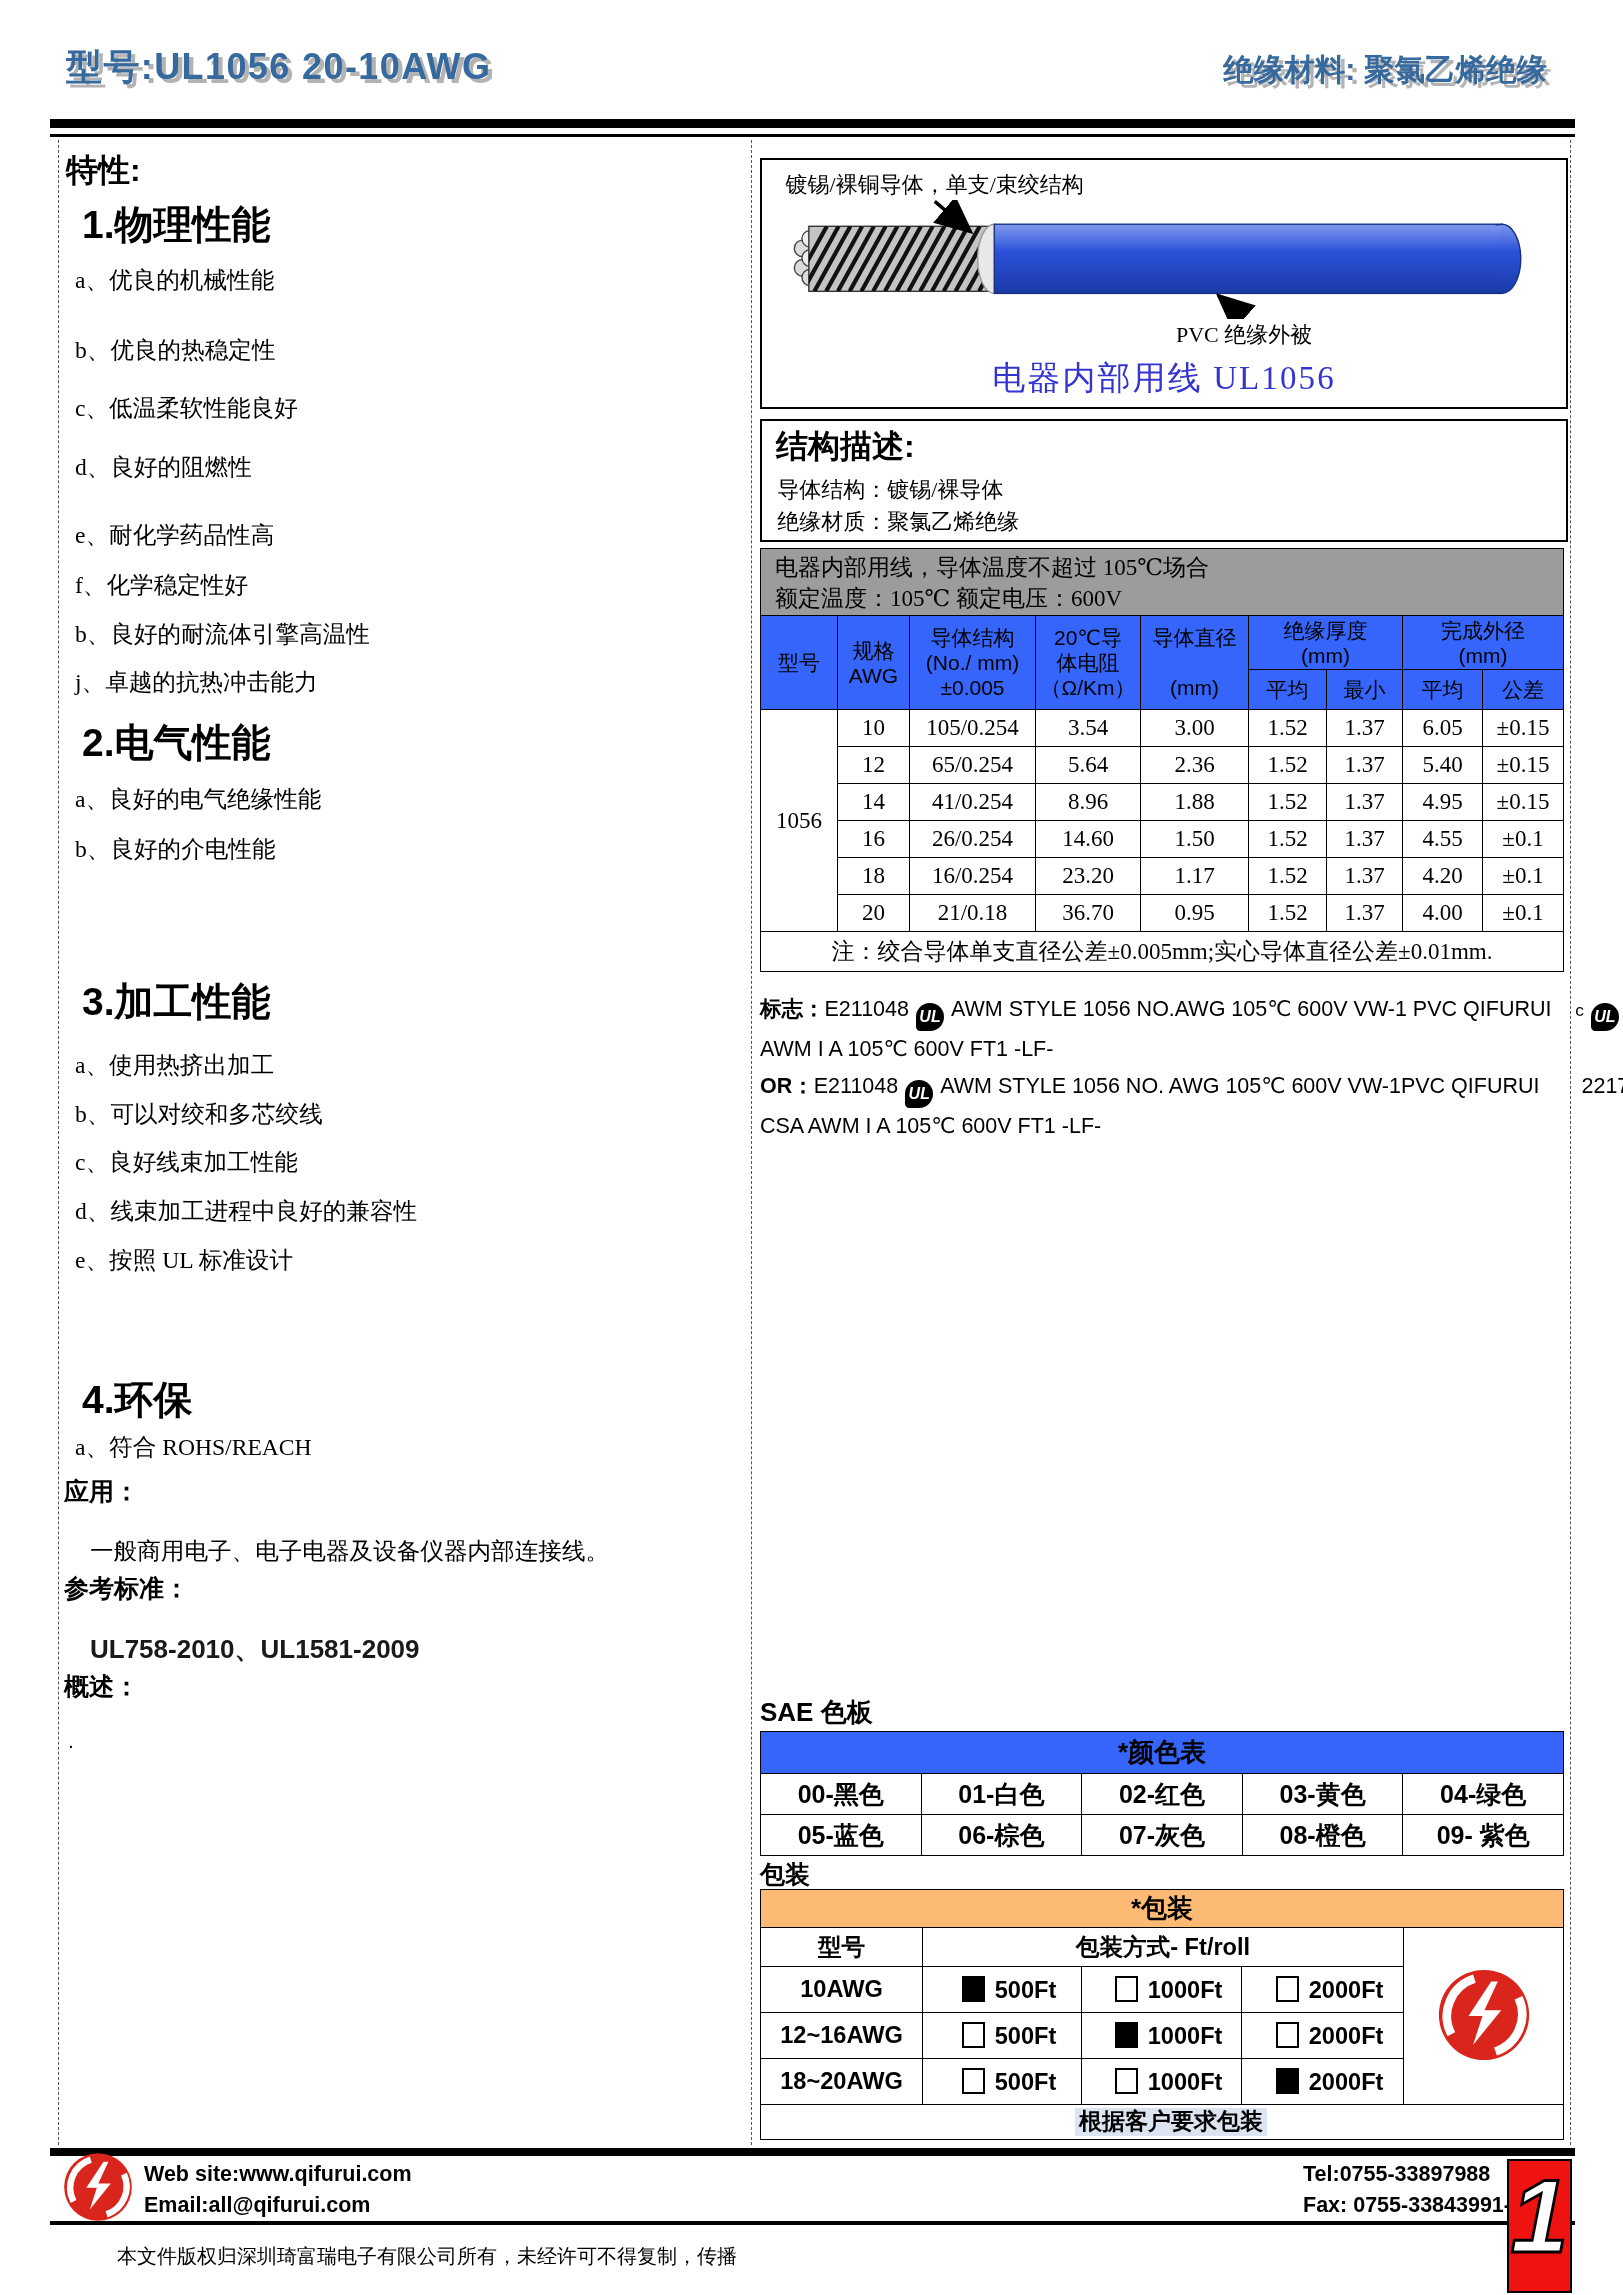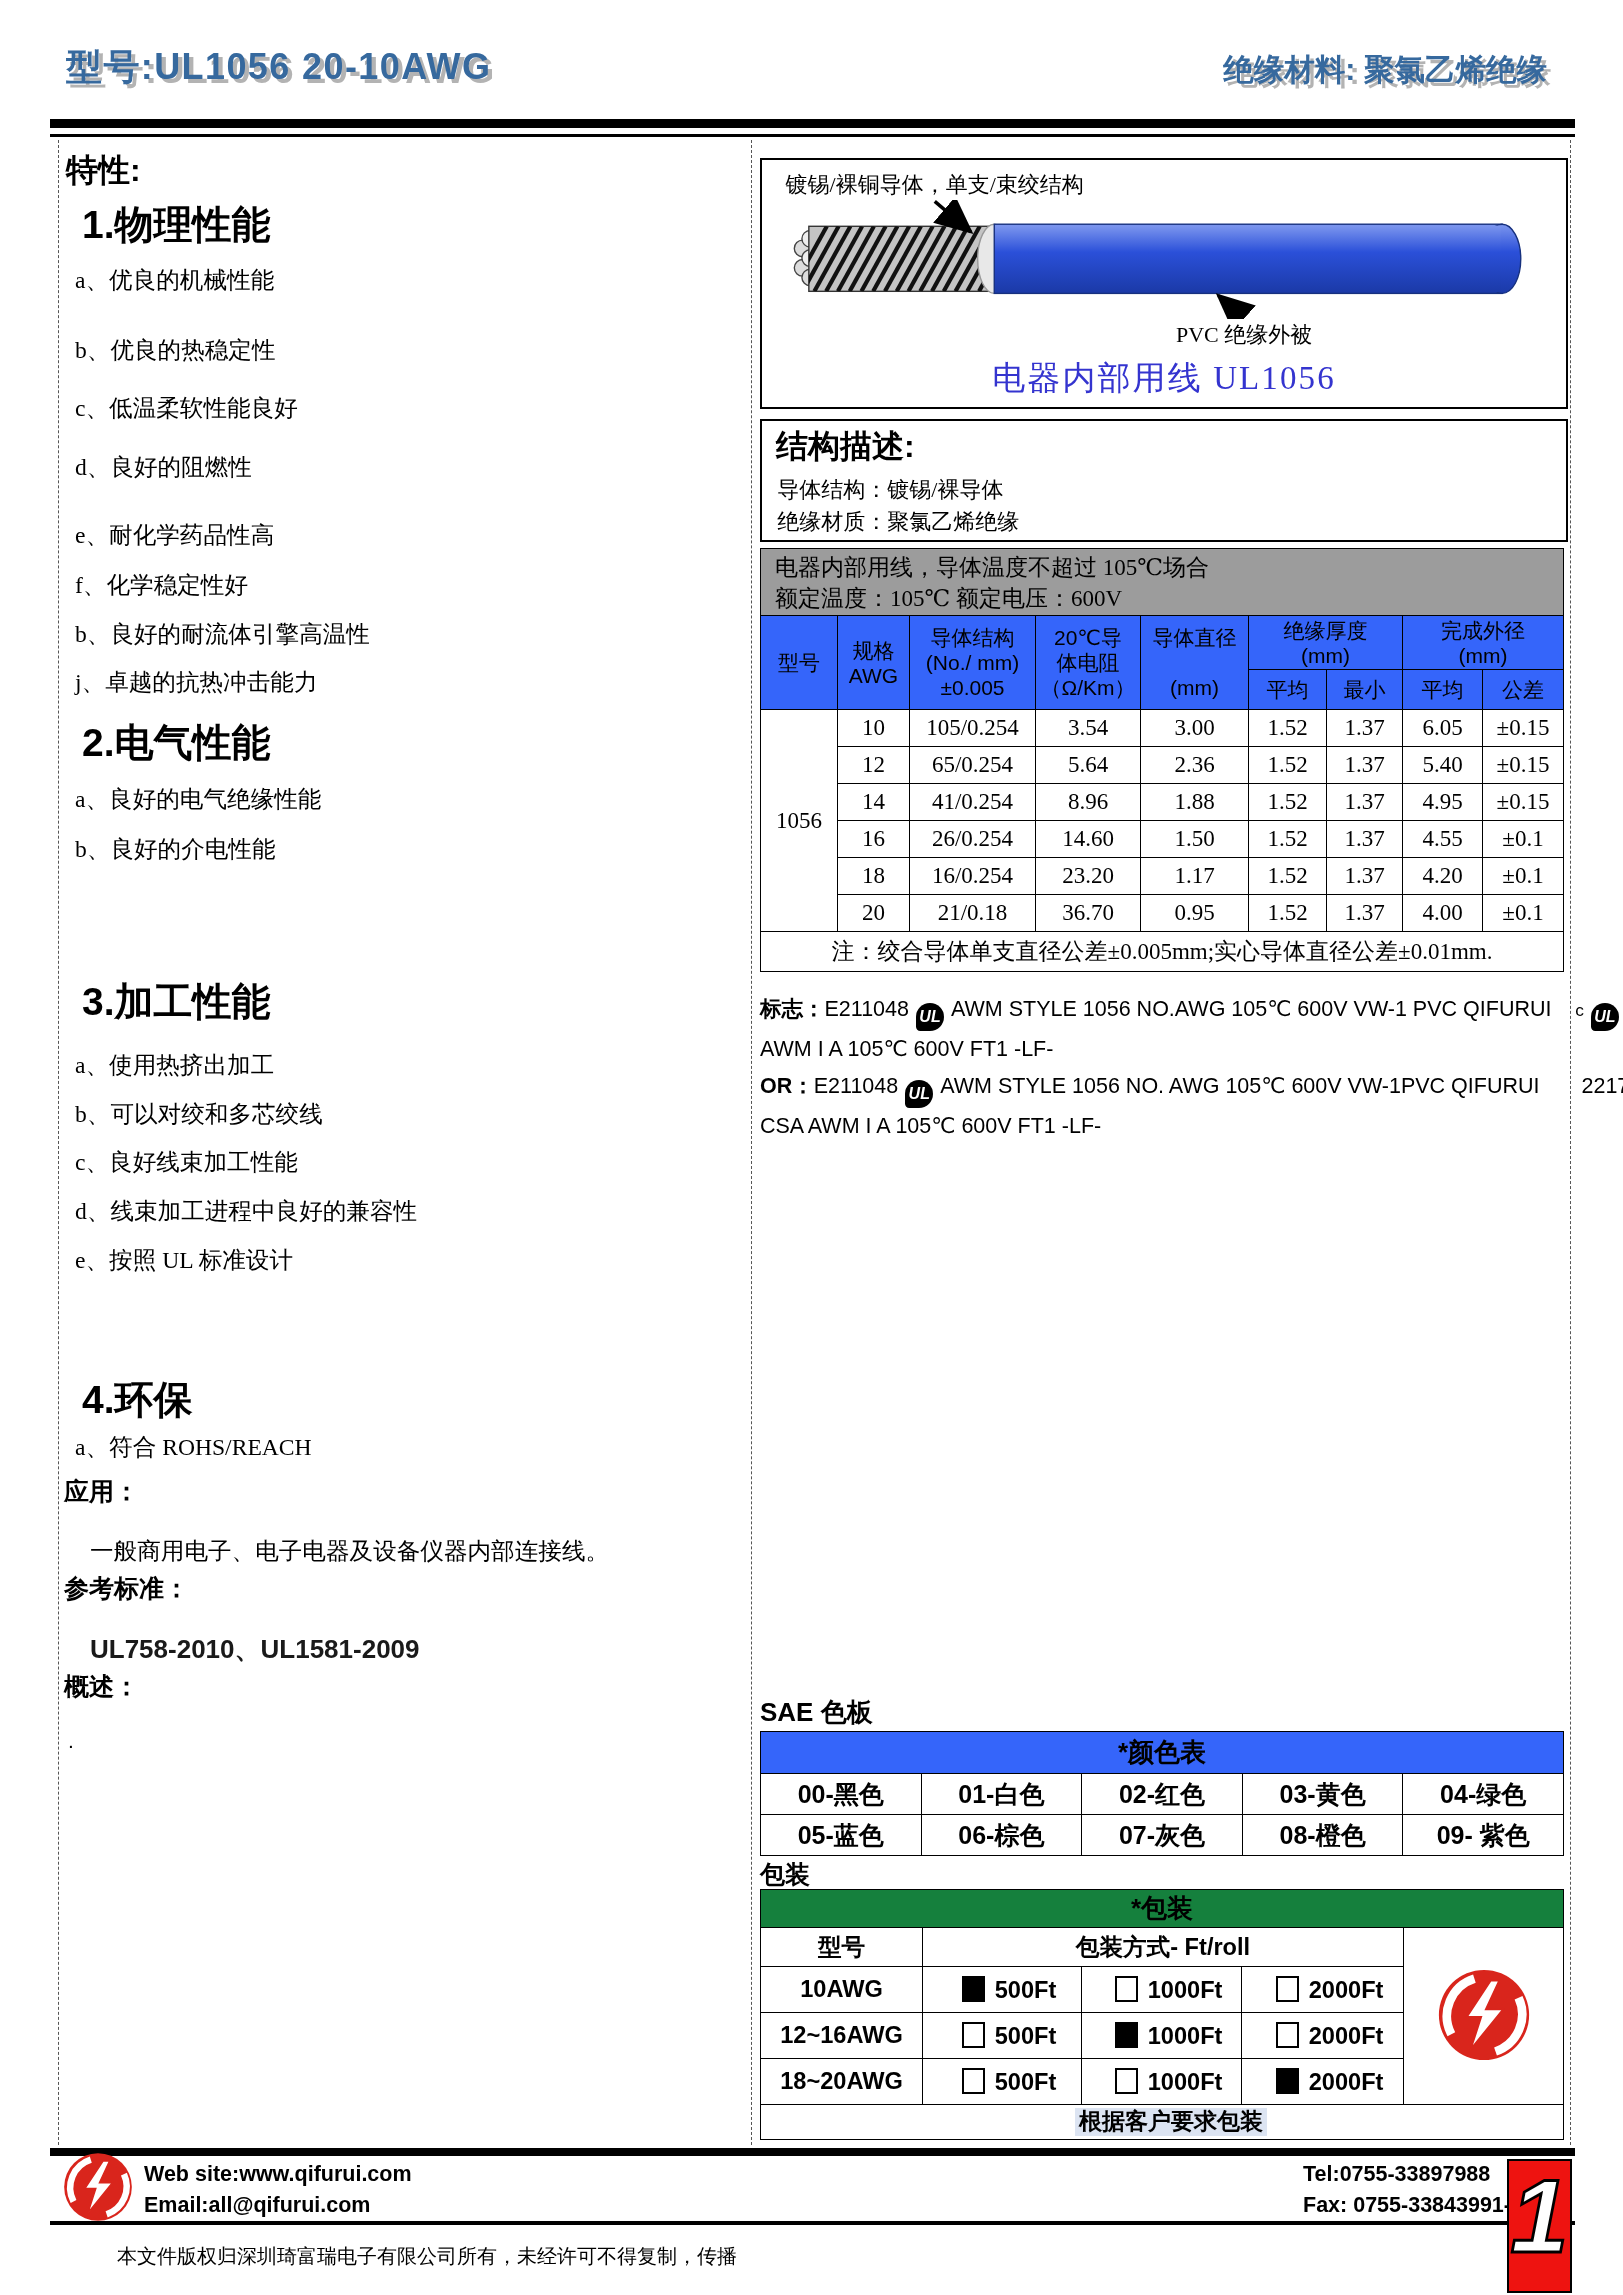--- a/index.html
+++ b/index.html
@@ -68,21 +68,21 @@
   .color-table-wrap{top:1731px;}
   table.ctab{border-collapse:collapse;width:804px;table-layout:fixed;}
   table.ctab th,table.ctab td{border:1.4px solid #000;text-align:center;}
   table.ctab th{background:#3565FA;font-size:26px;height:39px;font-weight:bold;}
   table.ctab td{font-size:25px;height:38px;font-weight:bold;}
   
   .pack-label{top:1858px;font-size:25px;font-weight:bold;}
   .pack-table-wrap{top:1889px;}
   table.ptab{border-collapse:collapse;width:804px;table-layout:fixed;}
   table.ptab th,table.ptab td{border:1.4px solid #000;text-align:center;}
-  table.ptab th.ptop{background:#15803d;font-size:26px;height:35px;font-weight:bold;}
+  table.ptab th.ptop{background:#fdba74;font-size:26px;height:35px;font-weight:bold;}
   td.psub{font-size:23.6px;font-weight:bold;height:36px;}
   tr.prow{height:46px;}
   td.pmodel{font-size:23.6px;font-weight:bold;}
   td.popt{font-size:23.6px;font-weight:bold;text-align:left;padding-left:15px;}
   .box{display:inline-block;width:19.4px;height:22px;border:2.1px solid #000;vertical-align:-4.2px;margin-right:9.7px;background:#fff;}
   .box.filled{background:#000;}
   td.plogo{background:#fff;}
   td.pnote{height:32px;text-align:left;padding-left:19px;border:1.4px solid #000;font-weight:bold;}
   .pnote span{background:#DCE4F2;font-size:23px;font-family:"Liberation Serif","DejaVu Serif",serif;padding:1.4px 4.2px;}
   

